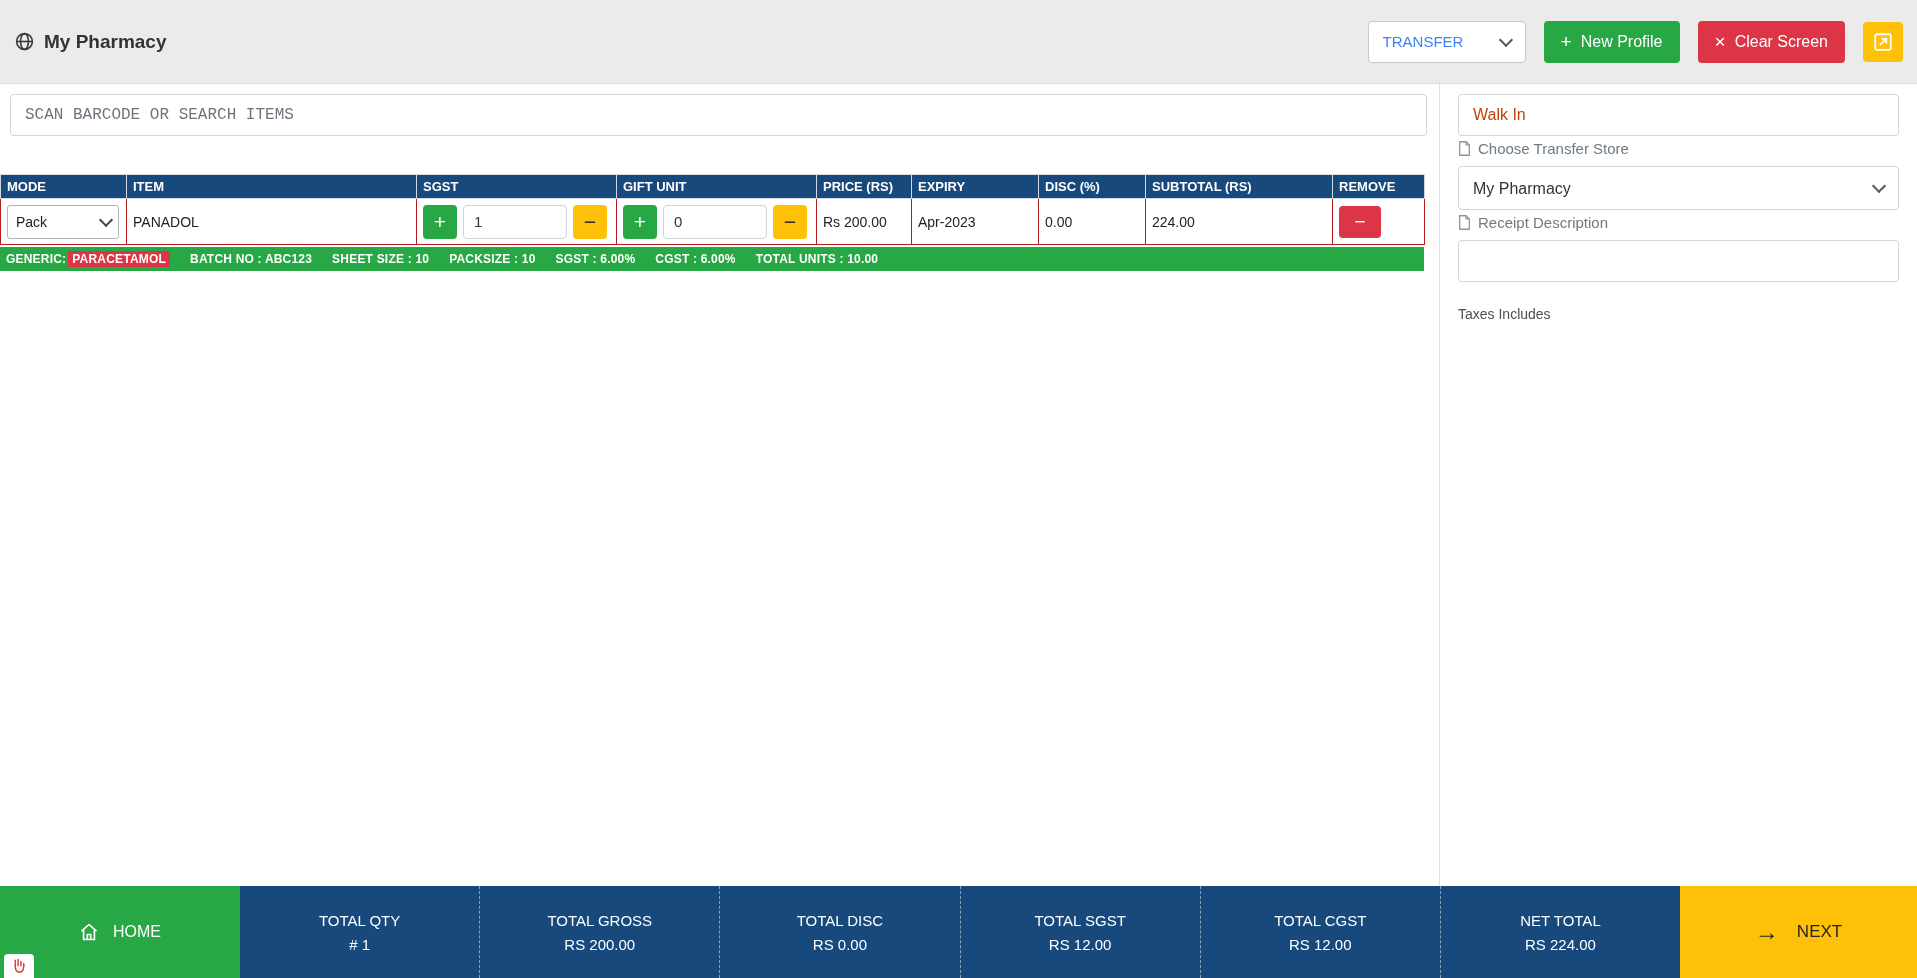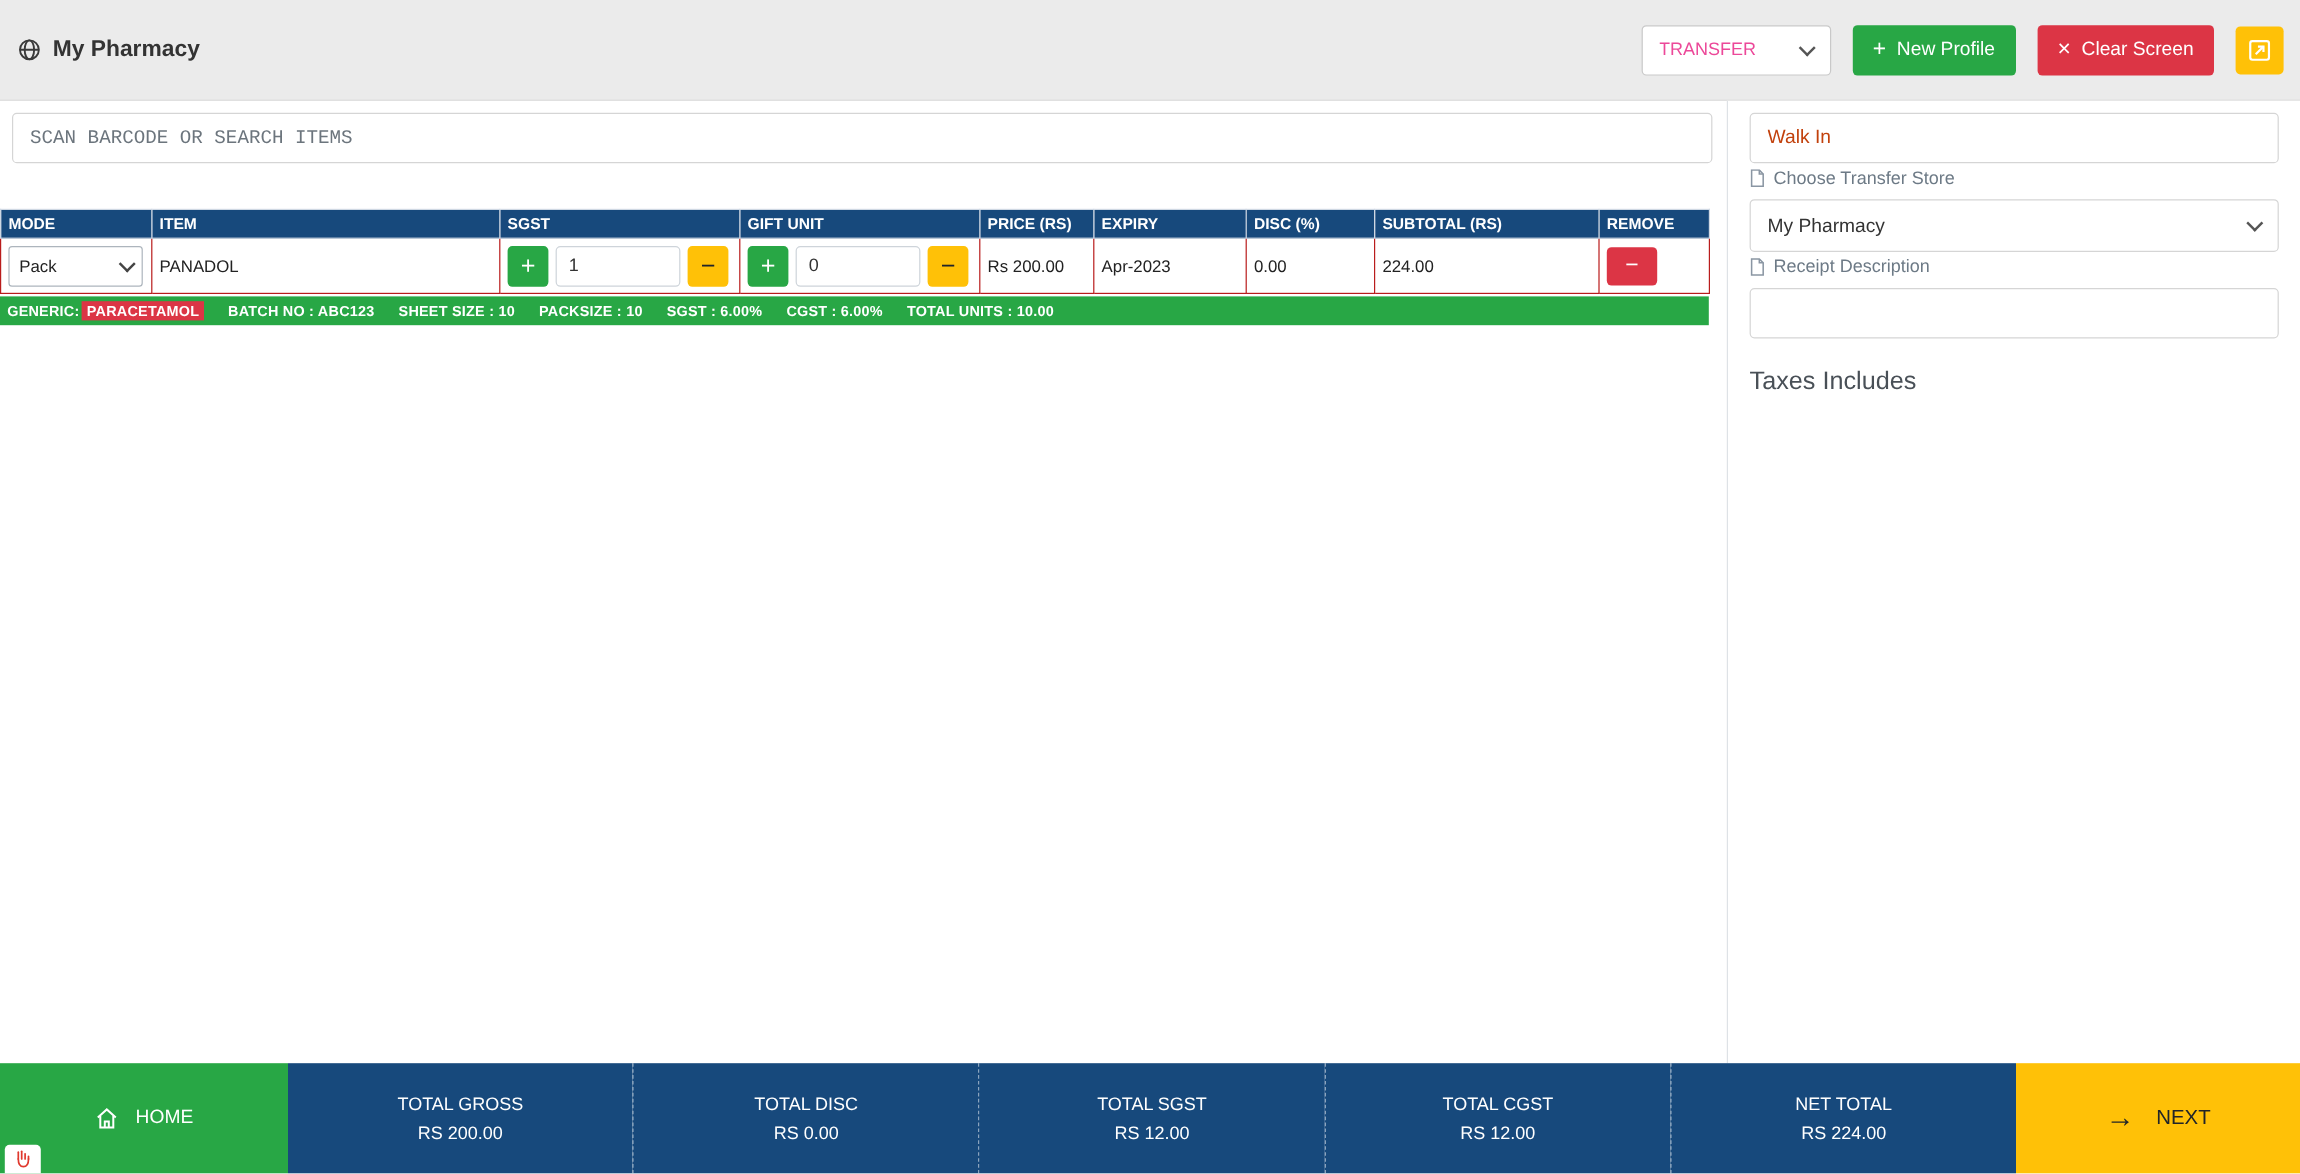--- a/index.html
+++ b/index.html
@@ -25,21 +25,21 @@
   .topbar-controls { display: flex; align-items: center; gap: 18px; }
   .select-wrap { position: relative; display: inline-block; }
   .select-wrap::after {
     content: ""; position: absolute; right: 15px; top: 50%;
     width: 8px; height: 8px;
     border-right: 2px solid #555; border-bottom: 2px solid #555;
     transform: translateY(-70%) rotate(45deg); pointer-events: none;
   }
   select { appearance: none; -webkit-appearance: none; background: #fff; outline: none; }
   .transfer-select {
-    height: 42px; width: 158px; font-size: 15px; color: #ec4899;
+    height: 42px; width: 158px; font-size: 15px; color: #3b82f6;
     padding: 0 36px 0 14px; border: 1px solid #c9c9c9; border-radius: 4px; cursor: pointer;
   }
   .btn {
     display: inline-flex; align-items: center; gap: 9px; height: 42px;
     padding: 0 17px; border: none; border-radius: 4px;
     font-size: 16px; color: #fff; cursor: pointer; font-family: inherit;
   }
   .btn-green { background: #28a745; }
   .btn-red { background: #dc3545; }
   .btn-ic { font-size: 19px; line-height: 1; }
@@ -112,21 +112,21 @@
   }
   .side-label {
     display: flex; align-items: center; gap: 7px; color: #6d7a86;
     font-size: 15px; margin: 4px 0 9px;
   }
   .select-wide { display: block; width: 100%; }
   .side-select {
     width: 100%; height: 44px; font-size: 16px; color: #333;
     border: 1px solid #d5d5d5; border-radius: 4px; padding: 0 36px 0 14px; cursor: pointer;
   }
-  .taxes-label { color: #495057; font-size: 21px; margin: 24px 0 12px; }
+  .taxes-label { color: #495057; font-size: 14px; margin: 24px 0 12px; }
   .tax-group { display: flex; }
   .tax-chip {
     display: flex; align-items: center; gap: 11px; background: #e9ecef;
     height: 46px; padding: 0 16px; font-size: 15px; color: #333; cursor: pointer;
   }
   .cb {
     width: 21px; height: 21px; border-radius: 4px; background: #fff;
     border: 1px solid #b9c2cc; display: inline-flex; align-items: center;
     justify-content: center; color: #fff; font-size: 14px;
   }
@@ -320,20 +320,24 @@
         <svg width="20" height="20" viewBox="0 0 24 24" fill="none" stroke="#fff" stroke-width="2">
           <path d="M3 11 L12 3 L21 11"></path>
           <path d="M5.5 9.5 V21 h13 V9.5"></path>
           <path d="M10 21 v-6 h4 v6"></path>
         </svg>
       </span>
       <span>HOME</span>
     </div>
 
     <div class="f-cell">
+      <span class="f-lab">TOTAL QTY</span>
+      <span class="f-val"># 1</span>
+    </div>
+    <div class="f-cell">
       <span class="f-lab">TOTAL GROSS</span>
       <span class="f-val">RS 200.00</span>
     </div>
     <div class="f-cell">
       <span class="f-lab">TOTAL DISC</span>
       <span class="f-val">RS 0.00</span>
     </div>
     <div class="f-cell">
       <span class="f-lab">TOTAL SGST</span>
       <span class="f-val">RS 12.00</span>

